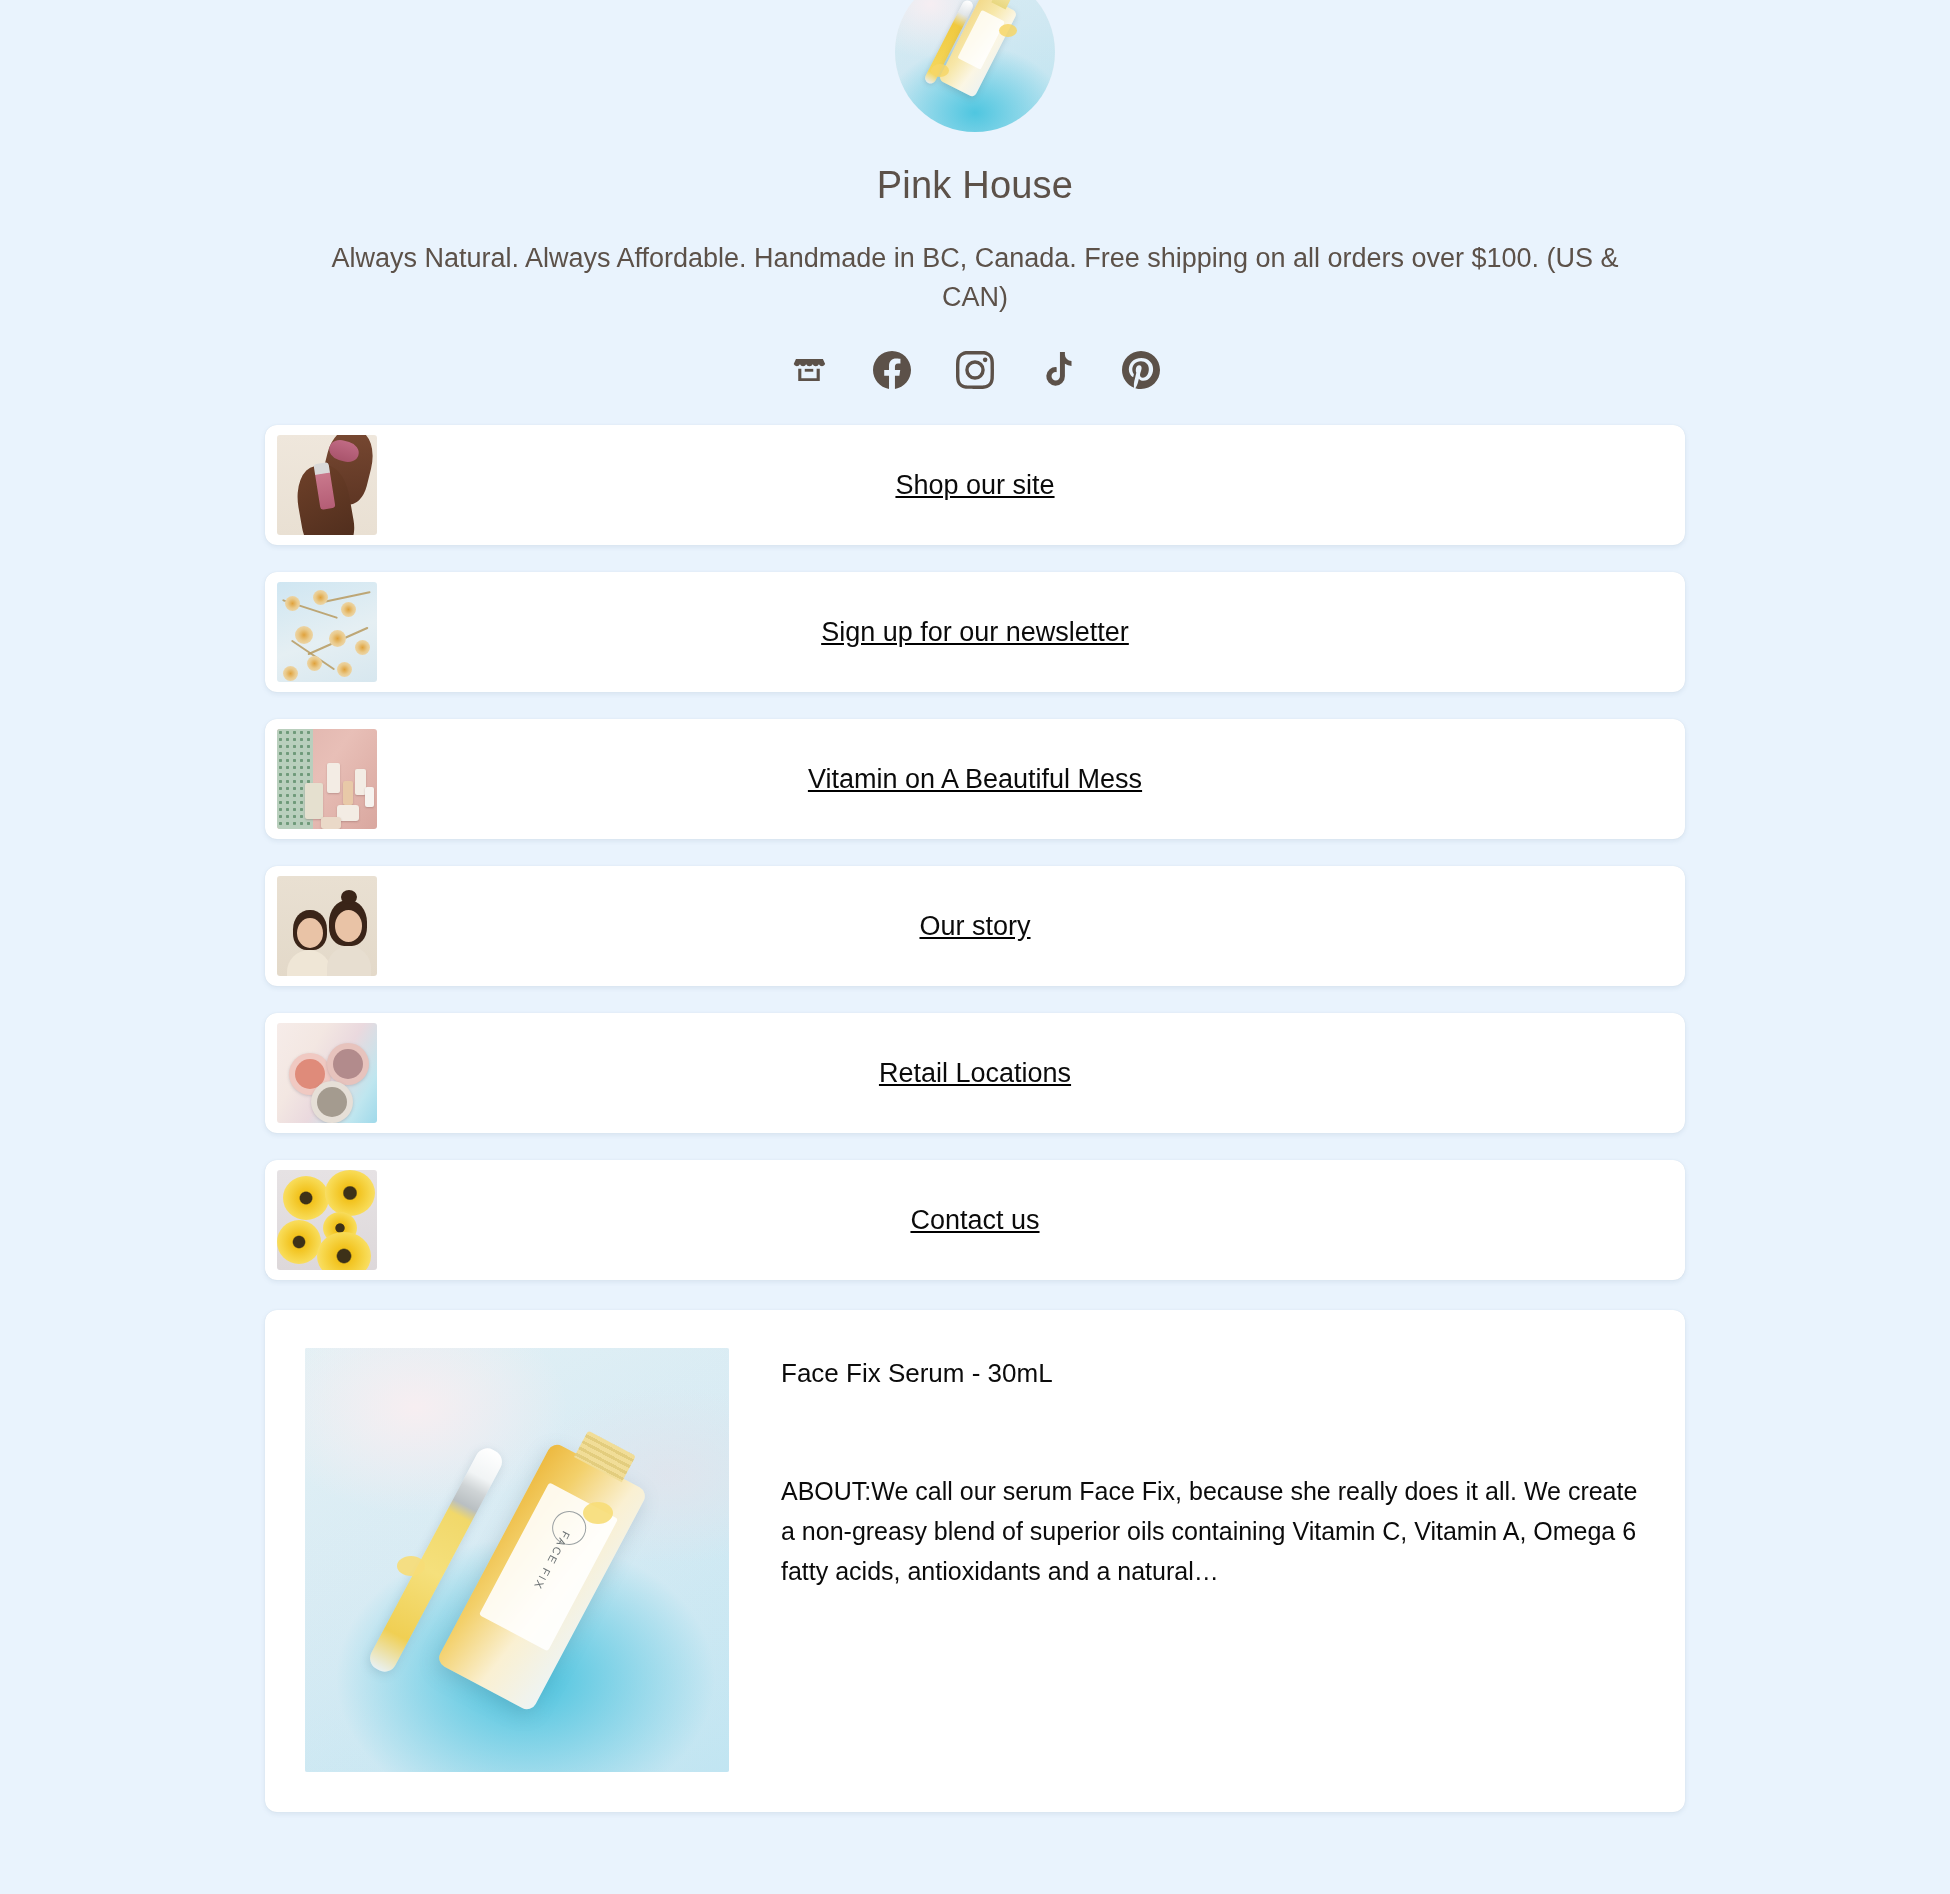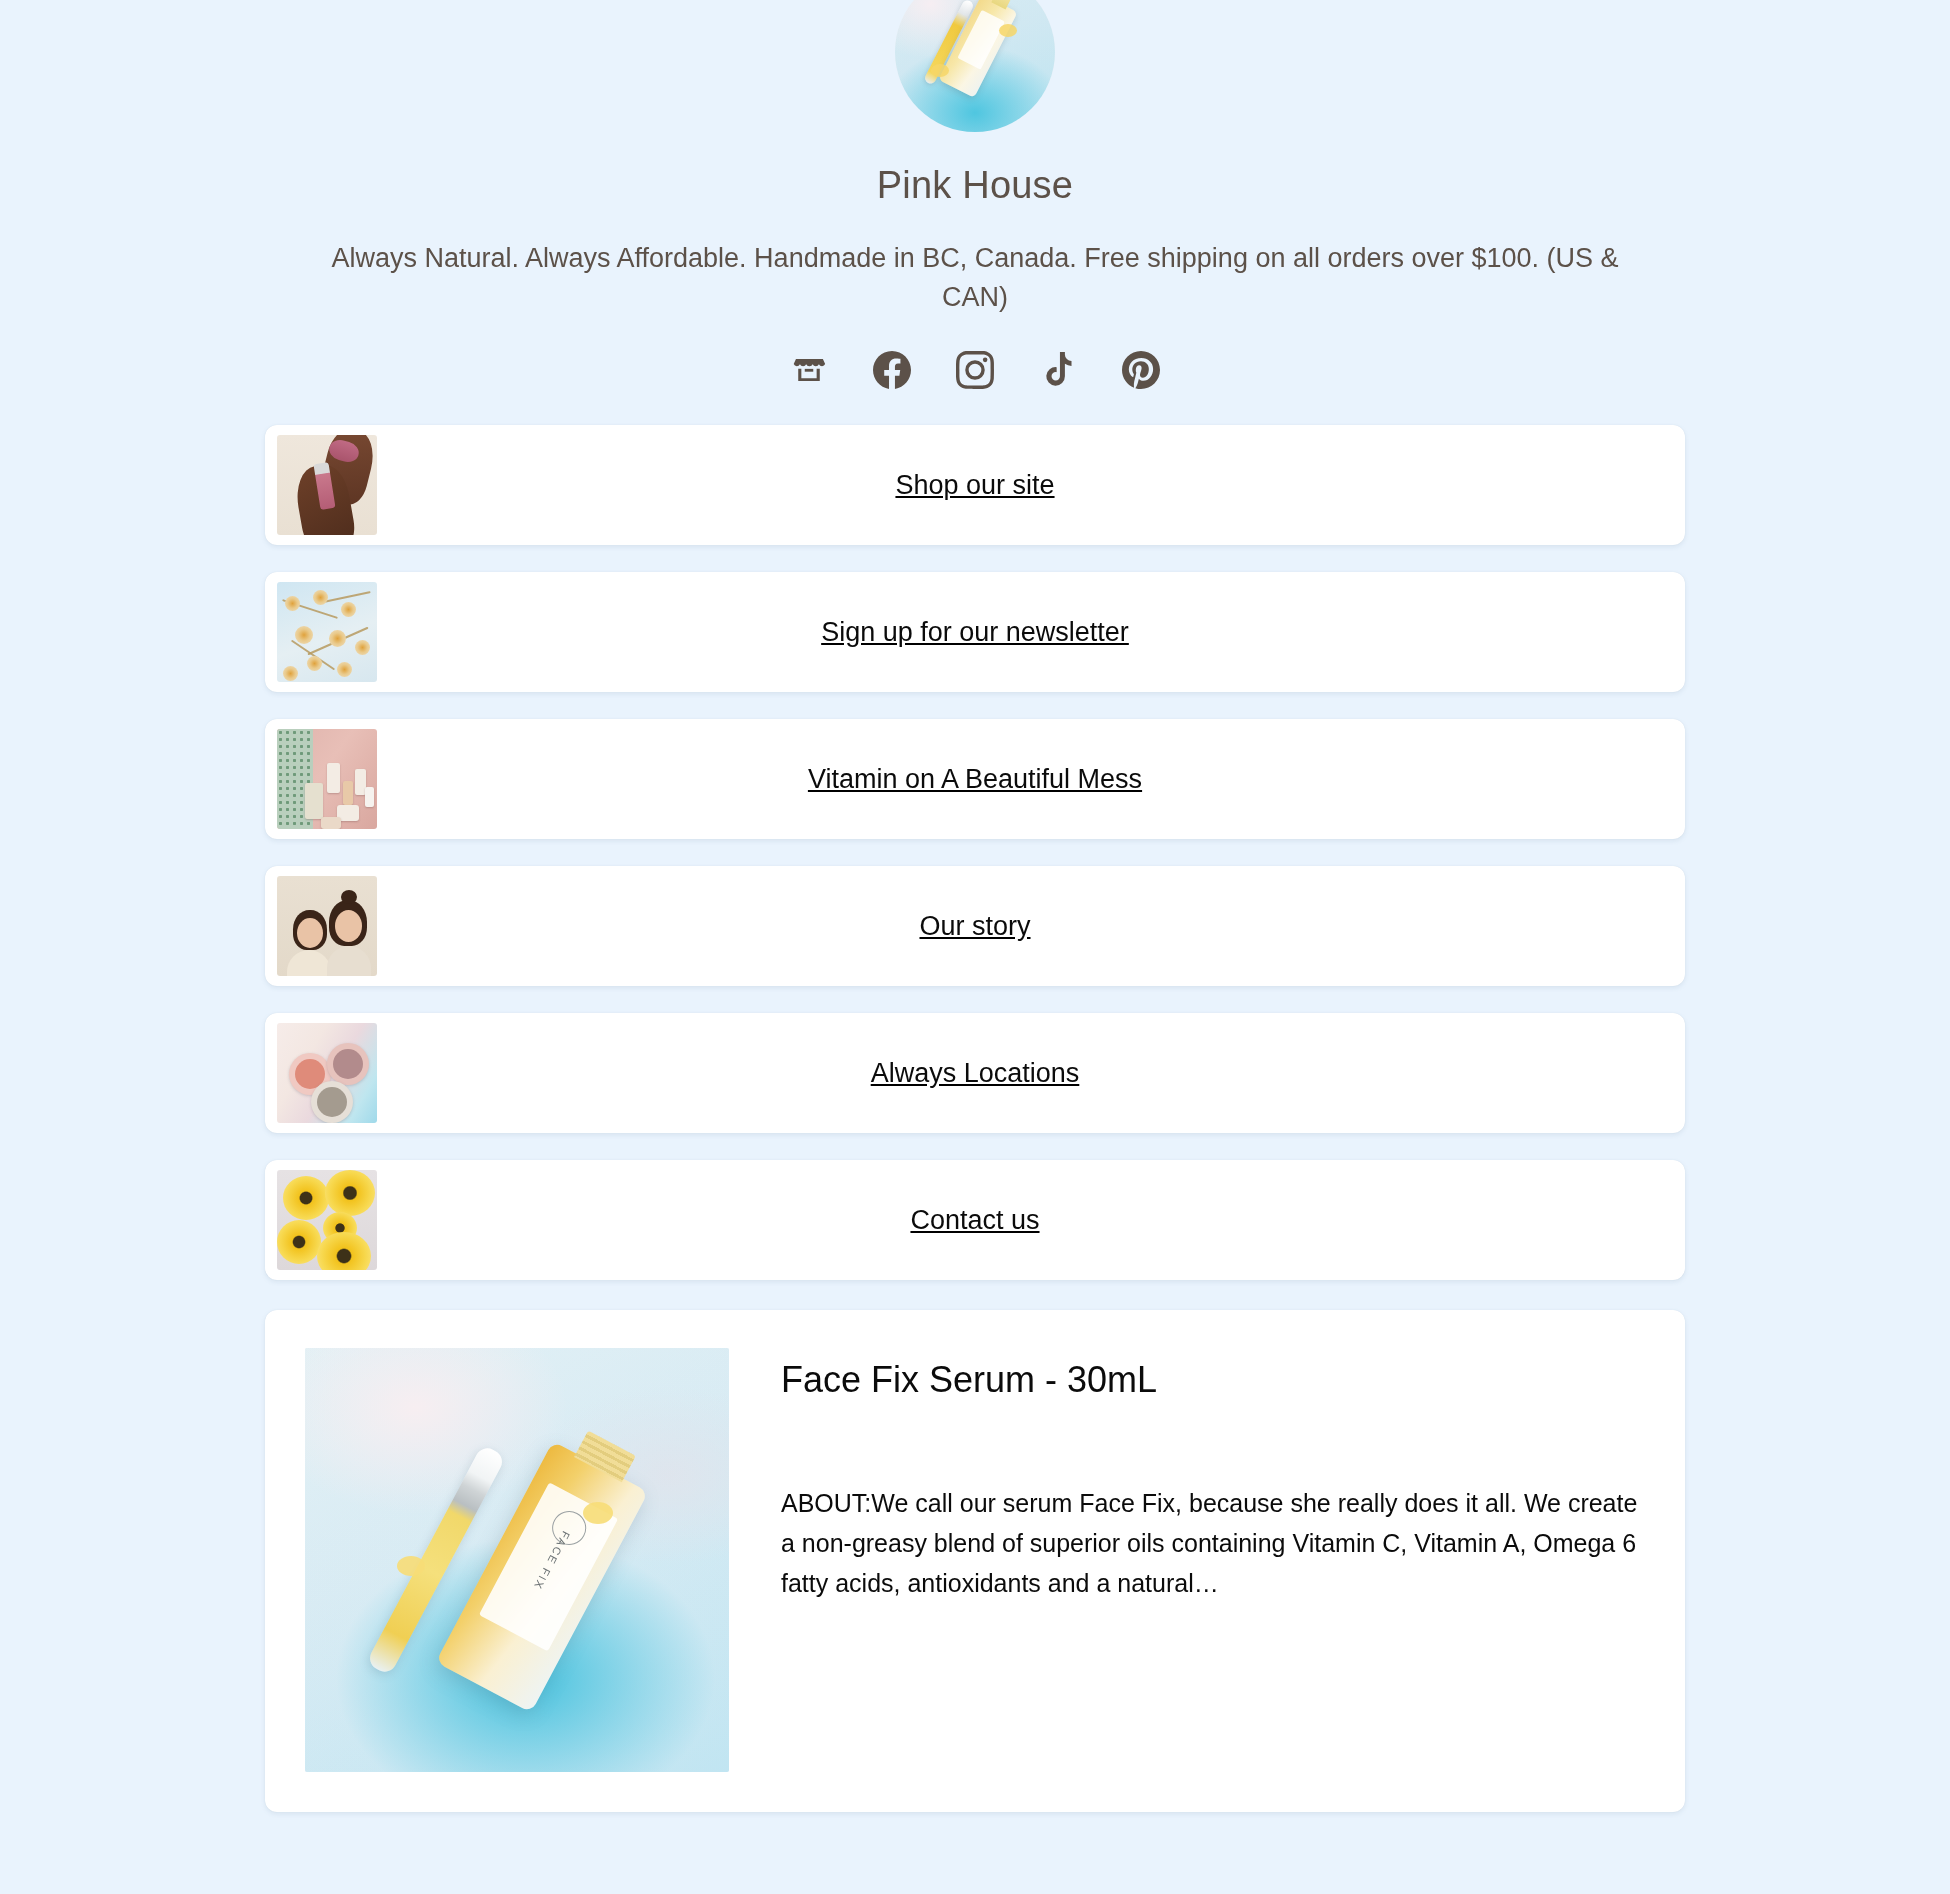--- a/index.html
+++ b/index.html
@@ -326,21 +326,21 @@
   .pi-blob.p1 { left:278px; top:154px; width:30px; height:22px; }
   .pi-blob.p2 { left:92px;  top:208px; width:28px; height:20px; }
 
   .product-info {
     flex: 1;
     display: flex;
     flex-direction: column;
     padding-top: 10px;
   }
   .product-title {
-    font-size: 36px;
+    font-size: 26px;
     color: #0b0b0b;
     font-weight: 400;
     line-height: 1.2;
   }
   .product-desc {
     margin-top: 82px;
     font-size: 25px;
     line-height: 1.6;
     color: #0b0b0b;
     max-width: 880px;
@@ -475,21 +475,21 @@
               <i style="background:#df8b7a;"></i>
             </div>
           <div class="tin" style="left:50px; top:20px; background:#e7c3bd;">
               <i style="background:#b28b8c;"></i>
             </div>
           <div class="tin" style="left:34px; top:58px; background:#e6dfd7;">
               <i style="background:#a49b8f;"></i>
             </div>
         </div>
       </div>
-      <span class="link-label">Always Locations</span>
+      <span class="link-label">Retail Locations</span>
     </div>
 
     <div class="link-card">
       <div class="link-thumb">
         <div class="th th-yellow">
           <div class="bloom" style="left:6px;  top:6px;  width:46px; height:44px;"></div>
           <div class="bloom" style="left:48px; top:0px;  width:50px; height:46px;"></div>
           <div class="bloom" style="left:0px;  top:50px; width:44px; height:44px;"></div>
           <div class="bloom" style="left:46px; top:42px; width:34px; height:32px;"></div>
           <div class="bloom" style="left:40px; top:62px; width:54px; height:48px;"></div>

